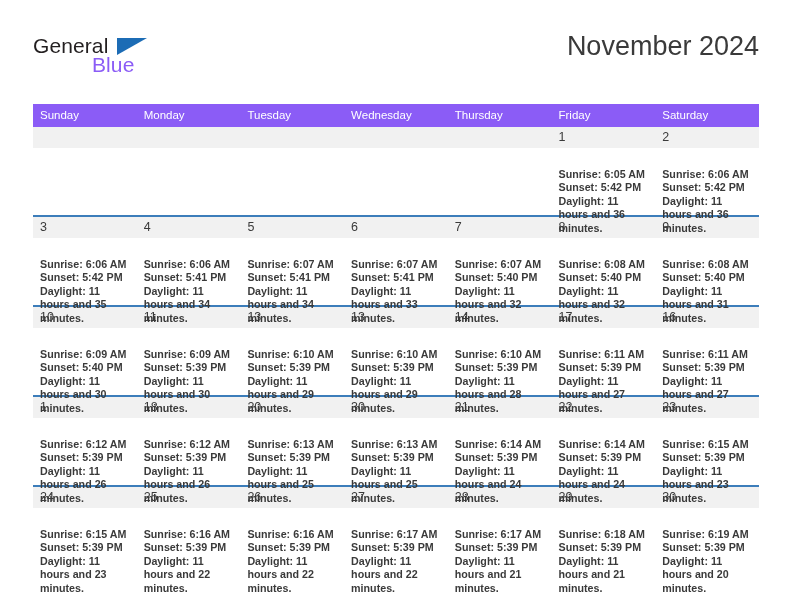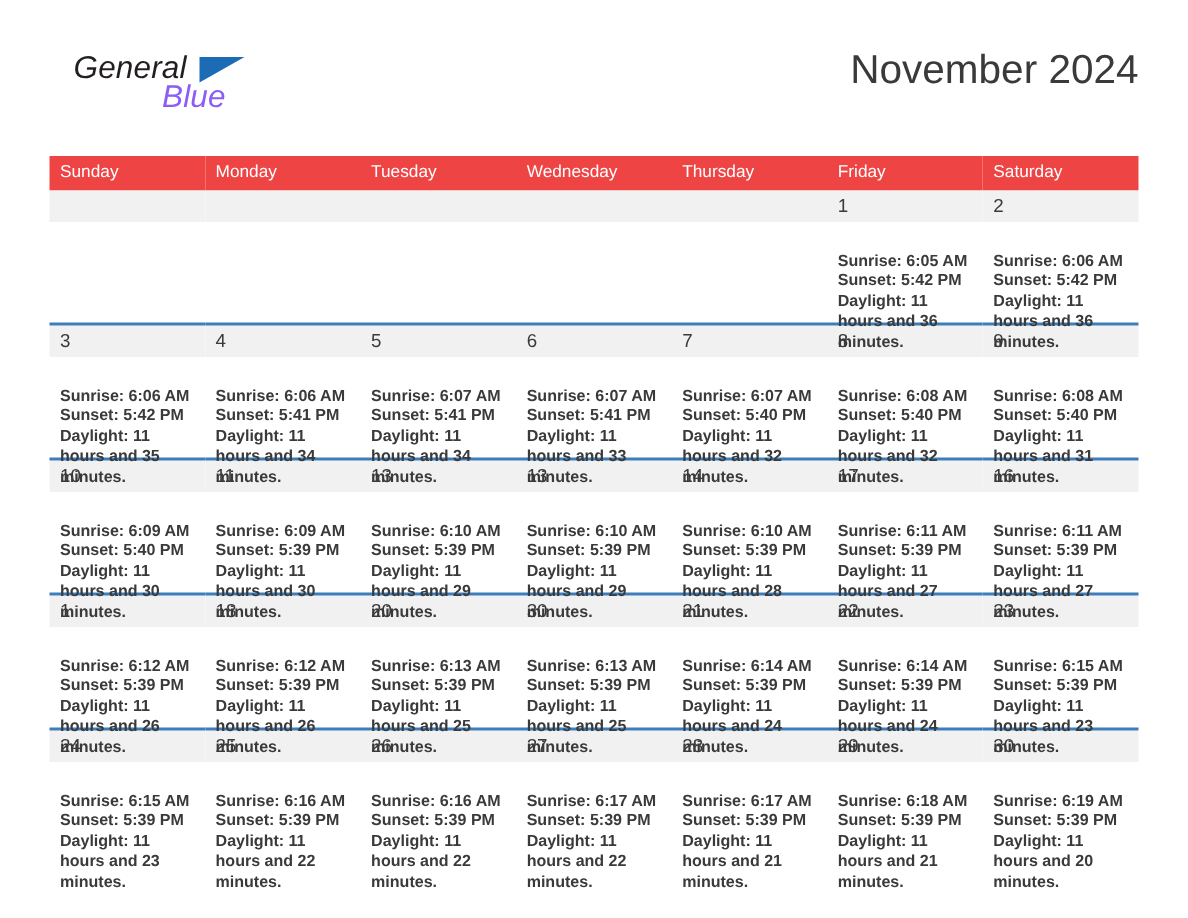--- a/index.html
+++ b/index.html
@@ -26,25 +26,24 @@
   .header {
     position: absolute;
     left: 33px;
     top: 30px;
     width: 726px;
     height: 68px;
   }
 
   .logo {
     position: absolute;
-    left: 16px;
+    left: 0;
     top: 4px;
     width: 190px;
     height: 50px;
-    font-style: italic;
   }
   .logo-general {
     position: absolute;
     left: 0;
     top: 0;
     font-size: 21px;
     letter-spacing: 0.1px;
     color: #231f20;
     font-family: "Liberation Sans", sans-serif;
   }
@@ -91,21 +90,21 @@
   .calendar {
     position: absolute;
     left: 33px;
     top: 104px;
     width: 726px;
     border-collapse: collapse;
     table-layout: fixed;
   }
 
   .calendar th {
-    background: #ef4444;
+    background: #8b5cf6;
     color: #ffffff;
     font-size: 11.5px;
     font-weight: normal;
     text-align: left;
     padding: 5px 0 5px 7px;
     height: 13px;
     line-height: 13px;
   }
 
   .week-row > td {

